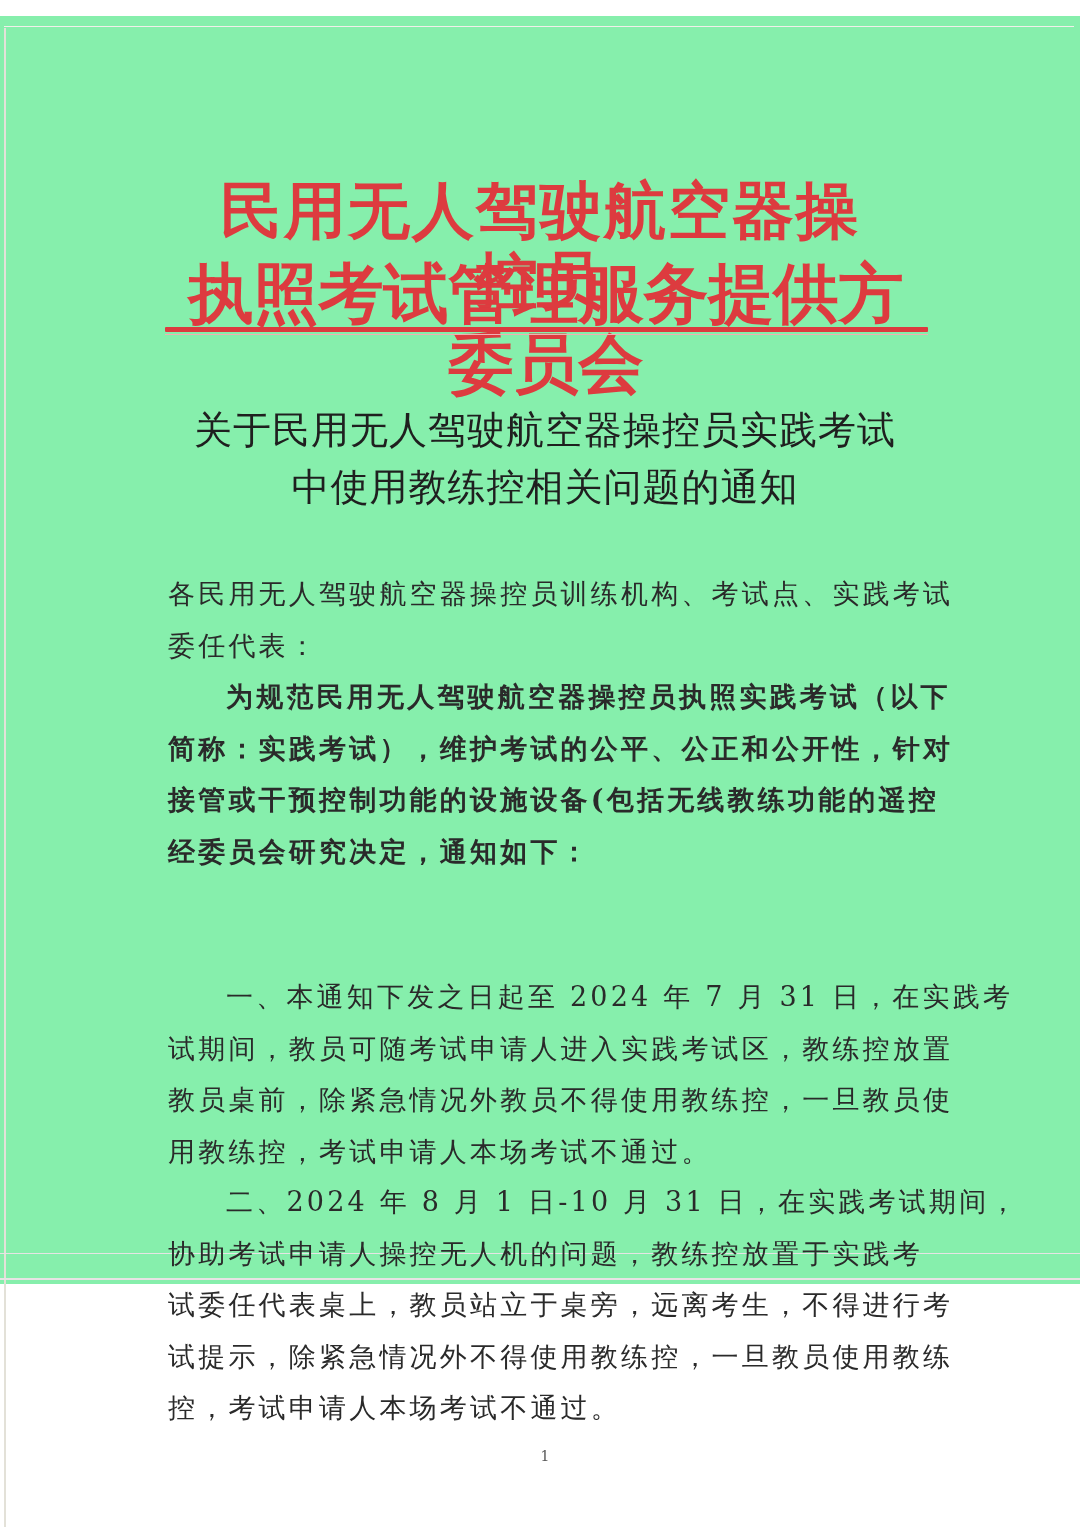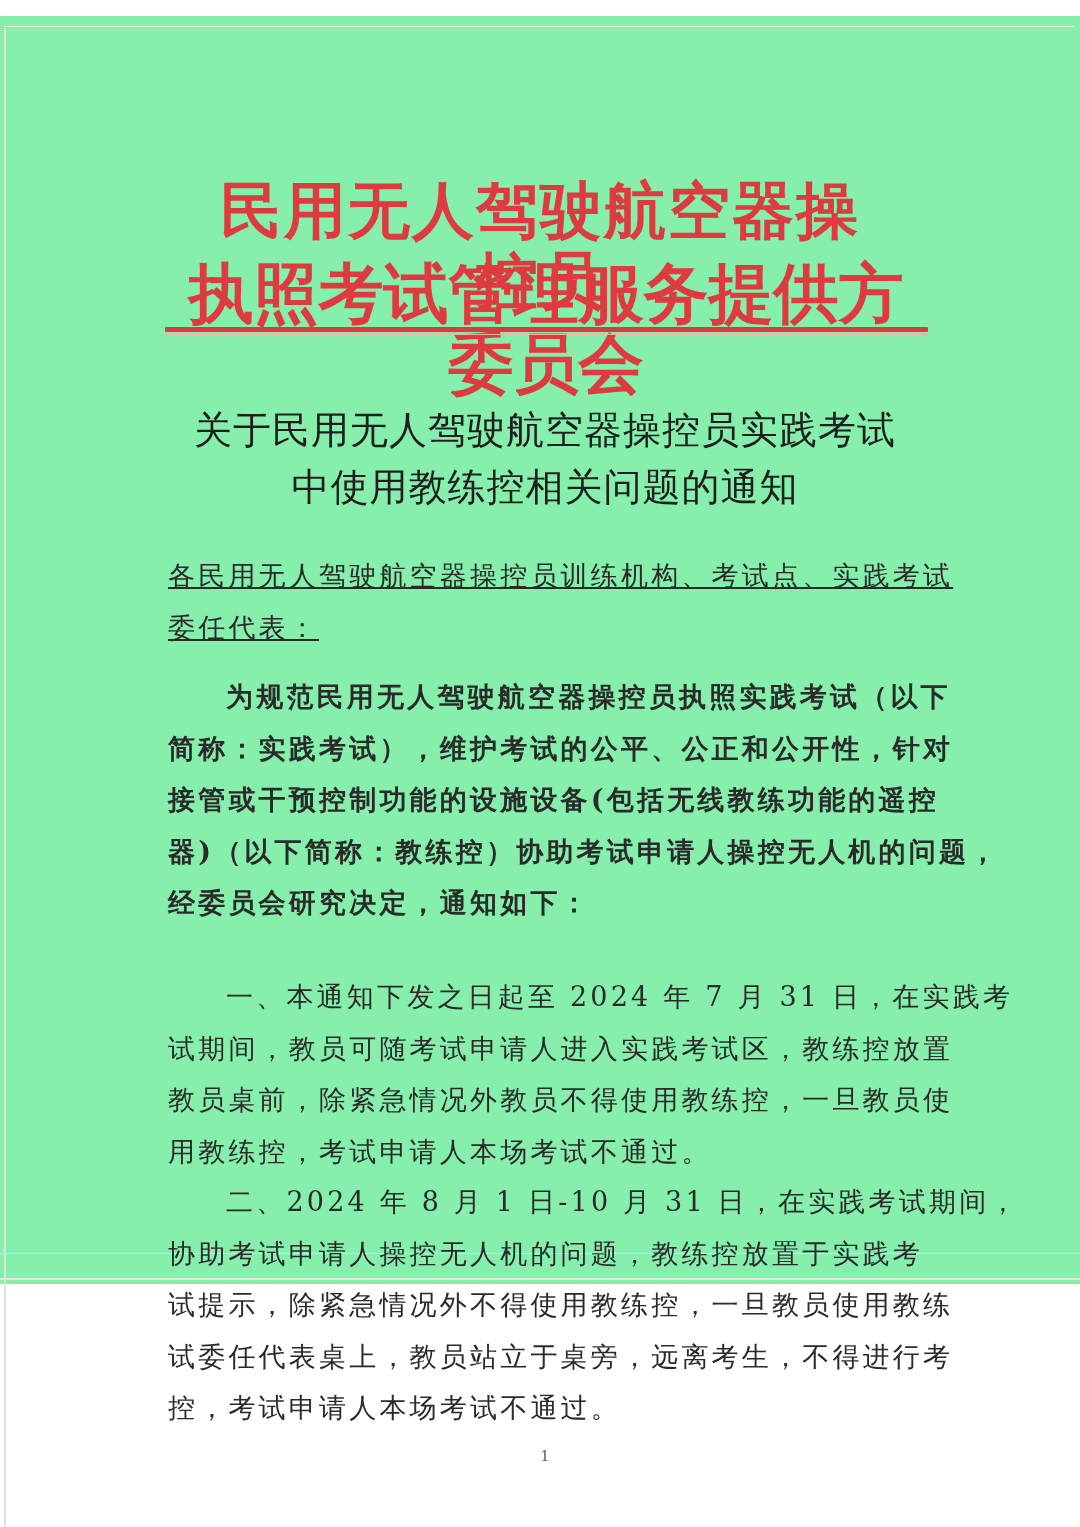--- a/index.html
+++ b/index.html
@@ -125,21 +125,21 @@
       text-align: justify;
       text-align-last: left;
     }
     .line {
       display: block;
       white-space: nowrap;
       height: 51.5px;
     }
     .indent { padding-left: 58px; }
 
-    .addressee { top: 534px; text-decoration: underline; }
+    .addressee { top: 552px; }
     .para-intro { top: 655px; font-weight: bold; }
     .para-one { top: 955px; }
     .para-two { top: 1160px; }
 
     .page-number {
       position: absolute;
       left: 530px;
       top: 1432px;
       width: 30px;
       text-align: center;
@@ -167,33 +167,32 @@
 
   <div class="body-text addressee">
     <span class="line">各民用无人驾驶航空器操控员训练机构、考试点、实践考试</span>
     <span class="line">委任代表：</span>
   </div>
 
   <div class="body-text para-intro">
     <span class="line indent">为规范民用无人驾驶航空器操控员执照实践考试（以下</span>
     <span class="line">简称：实践考试），维护考试的公平、公正和公开性，针对</span>
     <span class="line">接管或干预控制功能的设施设备(包括无线教练功能的遥控</span>
-    <span class="line">器)（以下简称：教练控）协助考试申请人操控无人机的问题，</span>
     <span class="line">经委员会研究决定，通知如下：</span>
   </div>
 
   <div class="body-text para-one">
     <span class="line indent">一、本通知下发之日起至 2024 年 7 月 31 日，在实践考</span>
     <span class="line">试期间，教员可随考试申请人进入实践考试区，教练控放置</span>
     <span class="line">教员桌前，除紧急情况外教员不得使用教练控，一旦教员使</span>
     <span class="line">用教练控，考试申请人本场考试不通过。</span>
   </div>
 
   <div class="body-text para-two">
     <span class="line indent">二、2024 年 8 月 1 日-10 月 31 日，在实践考试期间，</span>
     <span class="line">协助考试申请人操控无人机的问题，教练控放置于实践考</span>
+    <span class="line">试委任代表桌上，教员站立于桌旁，远离考生，不得进行考</span>
     <span class="line">试提示，除紧急情况外不得使用教练控，一旦教员使用教练</span>
-    <span class="line">试委任代表桌上，教员站立于桌旁，远离考生，不得进行考</span>
     <span class="line">控，考试申请人本场考试不通过。</span>
   </div>
 
   <div class="page-number">1</div>
 </div>
 
 </body></html>

